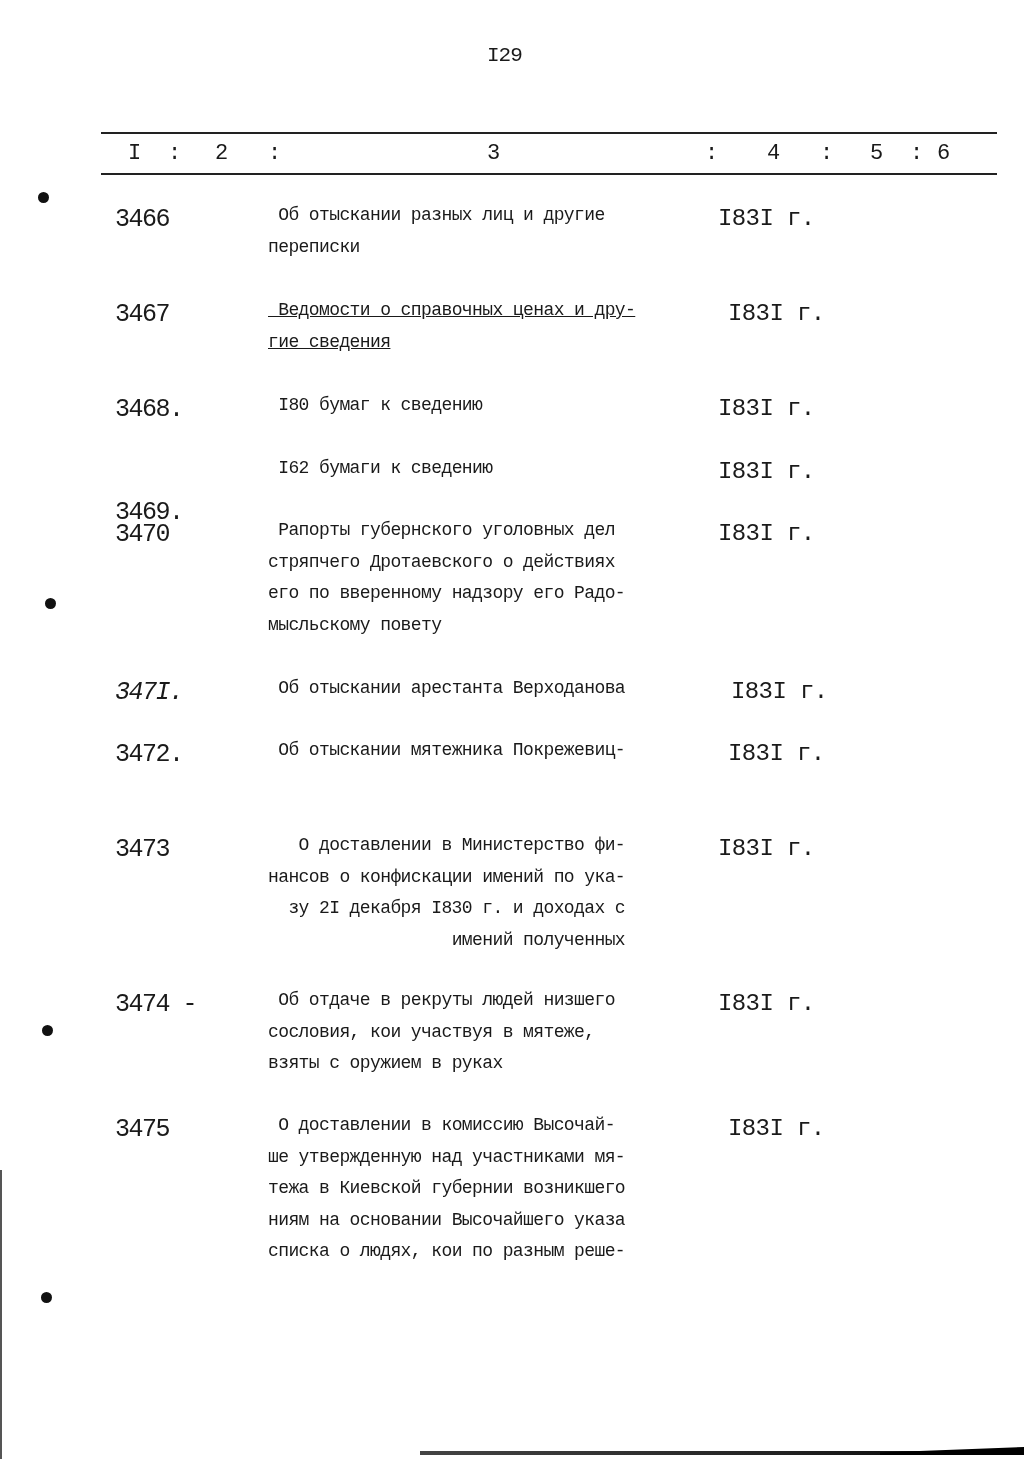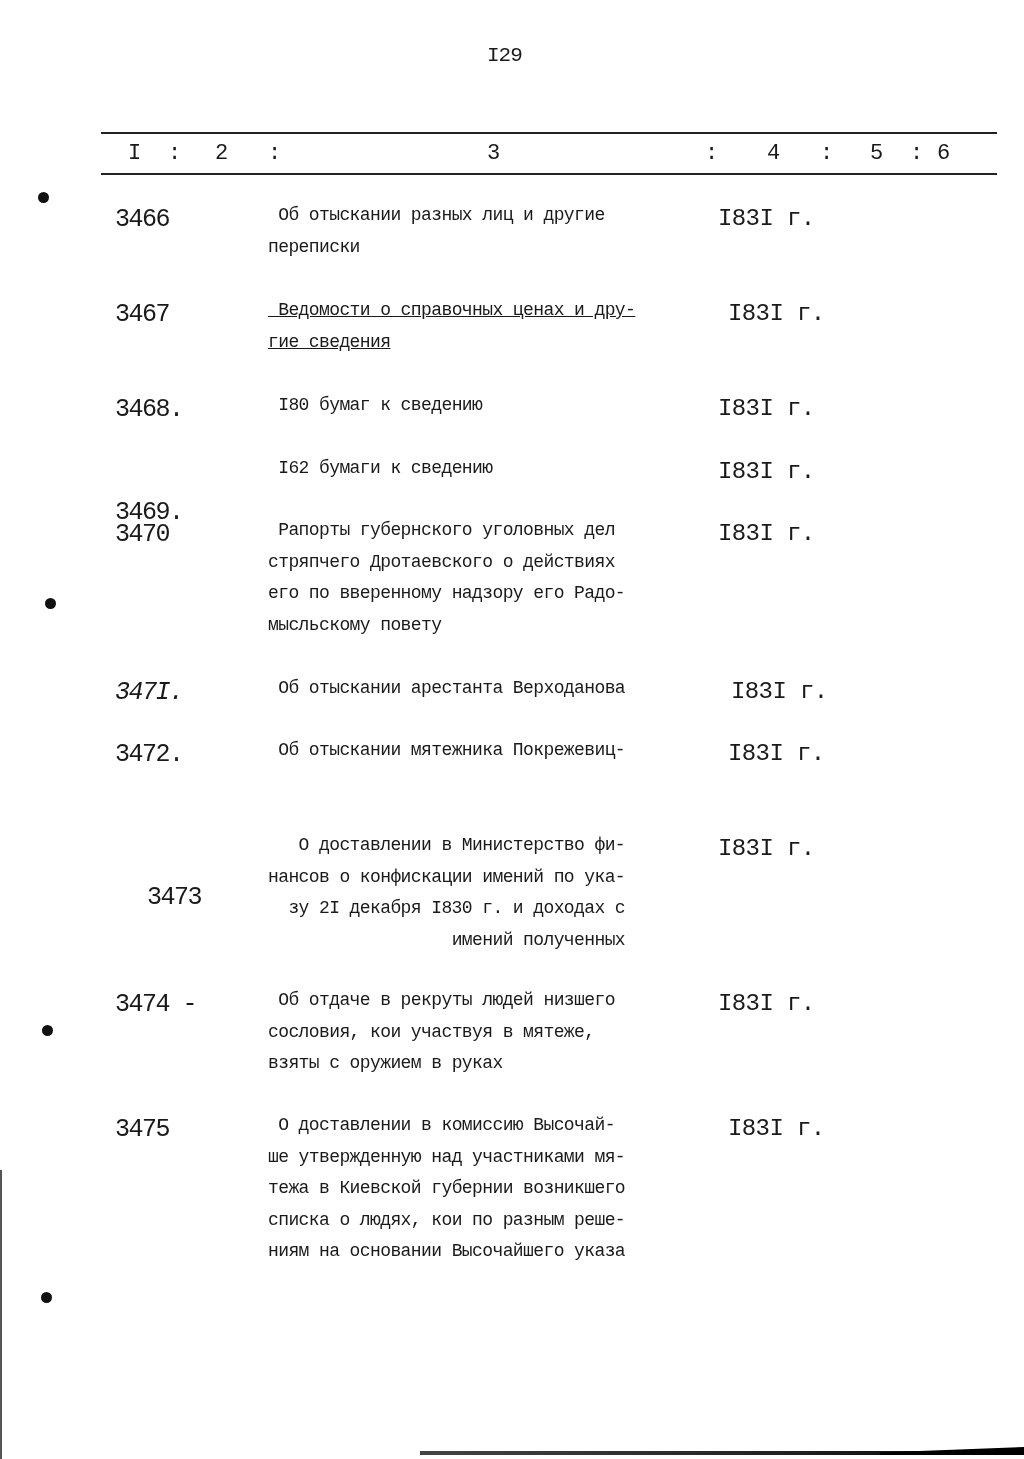--- a/index.html
+++ b/index.html
@@ -99,32 +99,32 @@
         <div class="entry-num" style="top: 678px; font-style: italic;">347I.</div>
         <div class="entry-text" style="top: 673px;"><div> Об отыскании арестанта Верходанова</div></div>
         <div class="entry-date" style="top: 678px; left: 731px;">I83I г.</div>
       </div>
       <div>
         <div class="entry-num" style="top: 740px;">3472.</div>
         <div class="entry-text" style="top: 735px;"><div> Об отыскании мятежника Покрежевиц-</div></div>
         <div class="entry-date" style="top: 740px; left: 728px;">I83I г.</div>
       </div>
       <div>
-        <div class="entry-num" style="top: 883px; margin-left: 32px;">3473</div>
+        <div class="entry-num" style="top: 835px;">3473</div>
         <div class="entry-text" style="top: 830px; text-align: right;"><div> О доставлении в Министерство фи-</div><div>нансов о конфискации имений по ука-</div><div>зу 2I декабря I830 г. и доходах с</div><div>имений полученных</div></div>
         <div class="entry-date" style="top: 835px; left: 718px;">I83I г.</div>
       </div>
       <div>
         <div class="entry-num" style="top: 990px;">3474 -</div>
         <div class="entry-text" style="top: 985px;"><div> Об отдаче в рекруты людей низшего</div><div>сословия, кои участвуя в мятеже,</div><div>взяты с оружием в руках</div></div>
         <div class="entry-date" style="top: 990px; left: 718px;">I83I г.</div>
       </div>
       <div>
         <div class="entry-num" style="top: 1115px;">3475</div>
-        <div class="entry-text" style="top: 1110px;"><div> О доставлении в комиссию Высочай-</div><div>ше утвержденную над участниками мя-</div><div>тежа в Киевской губернии возникшего</div><div>списка о людях, кои по разным реше-</div><div>ниям на основании Высочайшего указа</div></div>
+        <div class="entry-text" style="top: 1110px;"><div> О доставлении в комиссию Высочай-</div><div>ше утвержденную над участниками мя-</div><div>тежа в Киевской губернии возникшего</div><div>ниям на основании Высочайшего указа</div><div>списка о людях, кои по разным реше-</div></div>
         <div class="entry-date" style="top: 1115px; left: 728px;">I83I г.</div>
       </div>
     </div>
 
   <div id="holes">
       <div class="hole" style="left: 38px; top: 192px;"></div>
       <div class="hole" style="left: 45px; top: 598px;"></div>
       <div class="hole" style="left: 42px; top: 1025px;"></div>
       <div class="hole" style="left: 41px; top: 1292px;"></div>
     </div>

